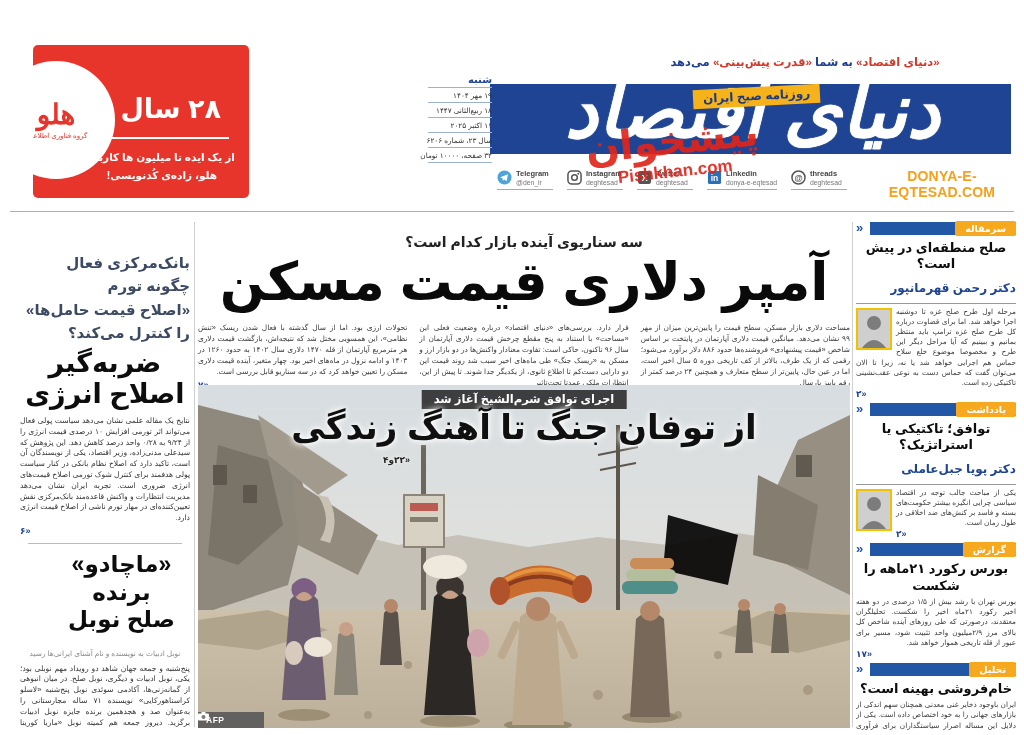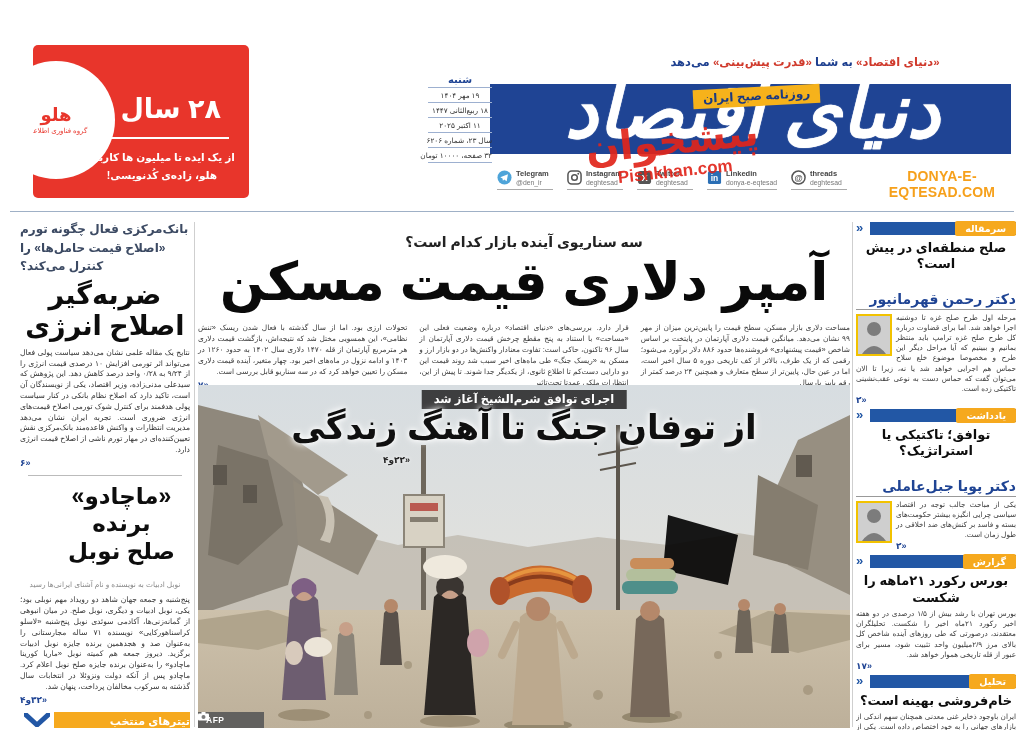--- a/index.html
+++ b/index.html
@@ -12,21 +12,21 @@
   
   .ad-box{
     position:absolute; left:33px; top:45px; width:216px; height:153px;
     background:#e8352b; border-radius:5px; overflow:hidden; color:#fff;
   }
   .ad-circle{
     position:absolute; left:-36px; top:16px; width:118px; height:118px;
     background:#fff; border-radius:50%; display:flex; flex-direction:column;
     align-items:center; justify-content:center; color:#e8352b;
   }
-  .ad-brand{ font-size:18px; font-weight:bold; line-height:1; }
+  .ad-brand{ font-size:28px; font-weight:bold; line-height:1;font-family:Liberation Serif, serif; }
   .ad-brand-sub{ font-size:7px; margin-top:3px; color:#e8352b; }
   .ad-title{ position:absolute; right:28px; top:48px; font-size:27px; font-weight:bold; }
   .ad-line{ position:absolute; right:20px; top:92px; width:130px; border-top:2px solid #fff; }
   .ad-dot{ position:absolute; right:148px; top:88px; width:8px; height:8px; border-radius:50%; background:#fff; }
   .ad-sub{ position:absolute; right:12px; top:104px; width:150px; font-size:10.5px; font-weight:bold; text-align:center; line-height:1.7; }
 
   .masthead-bar{
     position:absolute; left:490px; top:84px; width:521px; height:70px; background:#1f4494;
   }
   .masthead-text{
@@ -40,21 +40,21 @@
     font-size:11.5px; font-weight:bold; color:#1d3f8f;
   }
   .tagline .rq{ color:#d03a2c; }
   .morning-badge{
     position:absolute; left:693px; top:87px; padding:2px 10px 3px;
     background:#f6b21b; color:#1b3a80; font-size:12px; font-weight:bold;
     transform:rotate(-3deg); z-index:4; white-space:nowrap;
   }
   .date-block{
     position:absolute; left:428px; top:74px; width:64px; font-size:7.3px; color:#333;
-    z-index:5; background:transparent; text-align:center;
+    z-index:5; background:transparent; text-align:right;
   }
   .date-block .row{ padding:2.5px 0; border-bottom:1px solid #9db0d0; white-space:nowrap; }
   .date-block .weekday{ color:#1f4494; font-weight:bold; font-size:10px; border-bottom:1px solid #9db0d0; padding-bottom:2px; }
   .social-row{
     position:absolute; left:497px; top:170px; width:360px; height:32px;
     display:flex; direction:ltr; gap:14px; align-items:flex-start;
   }
   .soc{ display:flex; direction:ltr; gap:4px; align-items:flex-start; border-bottom:1px solid #aaa; padding-bottom:3px; min-width:56px; }
   .soc .ic{ width:15px; height:15px; flex:0 0 15px; }
   .soc .txt{ line-height:1.15; }
@@ -66,21 +66,21 @@
   }
   .watermark{ position:absolute; left:586px; top:118px; z-index:9; transform:rotate(-6deg); color:#e1251b; opacity:.92; text-align:center; }
   .watermark .fa{ font-size:40px; font-weight:bold; line-height:1.1; }
   .watermark .en{ font-size:17px; font-weight:bold; direction:ltr; }
 
   .h-divider{ position:absolute; left:10px; right:10px; top:211px; border-top:1.5px solid #9fb0c6; }
   .v-line{ position:absolute; top:222px; bottom:8px; border-left:1px solid #cfcfcf; }
 
   
   .left-col{ position:absolute; left:20px; top:220px; width:170px; height:508px; overflow:hidden; }
-  .lc-kicker{ font-size:12px; font-weight:bold; color:#3c4a63; text-align:left; line-height:1.55; }
+  .lc-kicker{ font-size:15px; font-weight:bold; color:#3c4a63; text-align:right; line-height:1.55;margin-top:31px; }
   .lc-title{ font-size:27px; font-weight:900; color:#0d0d0d; text-align:center; line-height:1.15; margin-top:4px; letter-spacing:-.5px;}
   .lc-body{ font-size:7.6px; color:#333; text-align:justify; line-height:1.42; margin-top:6px; }
   .page-ref{ color:#1f4494; font-weight:bold; font-size:9px; margin-top:2px; text-align:left; }
   .lc-hr{ border-top:1px solid #bbb; margin:7px 8px; }
   .lc-title2{ font-size:23px; font-weight:900; color:#0d0d0d; text-align:center; line-height:1.2;margin-left:33px; }
   .lc-sub{ font-size:7.4px; color:#8a8a8a; text-align:center; margin-top:15px; }
   .hl-header{ margin-top:7px; position:relative; background:#f6a91e; height:19px; display:flex; align-items:center; }
   .hl-header .t{ color:#fff; font-weight:bold; font-size:11px; margin-right:0; }
   .chev-box{ position:absolute; left:0; top:-4px; width:34px; height:24px; background:#fff; display:flex; align-items:center; justify-content:center; }
   .hl-item{ display:flex; align-items:center; gap:5px; padding:4.5px 0; border-bottom:1px dotted #b9b9b9; }
@@ -115,21 +115,21 @@
   
   .sidebar{ position:absolute; left:856px; top:218px; width:160px; height:512px; overflow:hidden; }
   .sb-bar{ position:relative; height:15px; margin:3px 0 4px; }
   .sb-bar .bar{ position:absolute; left:14px; right:0; top:1px; bottom:1px; background:#2257a5; }
   .sb-bar .lbl{
     position:absolute; right:0; top:0; bottom:0; background:#f6a91e; color:#fff;
     font-size:9.5px; font-weight:bold; padding:1px 10px 0; border-radius:2px; line-height:14px;
   }
   .sb-bar .g{ position:absolute; left:0; top:-1px; color:#2257a5; font-size:13px; font-weight:bold; }
   .sb-title{ font-size:13px; font-weight:900; color:#0d0d0d; text-align:center; line-height:1.25; }
-  .sb-author{ font-size:14px; font-weight:bold; color:#1f4494; border-bottom:1px solid #999; padding-bottom:2px; margin:18px 0 3px; }
+  .sb-author{ font-size:12px; font-weight:bold; color:#1f4494; border-bottom:1px solid #999; padding-bottom:8px; margin:8px 0 3px; }
   .sb-body{ font-size:7.3px; color:#3a3a3a; text-align:justify; line-height:1.4; }
   .sb-photo{ float:left; width:36px; height:42px; margin:1px 4px 2px 0; border:2px solid #f2c200; background:#d9d9d9; }
   .sb-ref{ color:#1f4494; font-weight:bold; font-size:9px; text-align:left; margin:1px 0 2px; }
 </style>
 </head>
 <body>
 
 <div id="page">
 
   <div class="ad-box">

